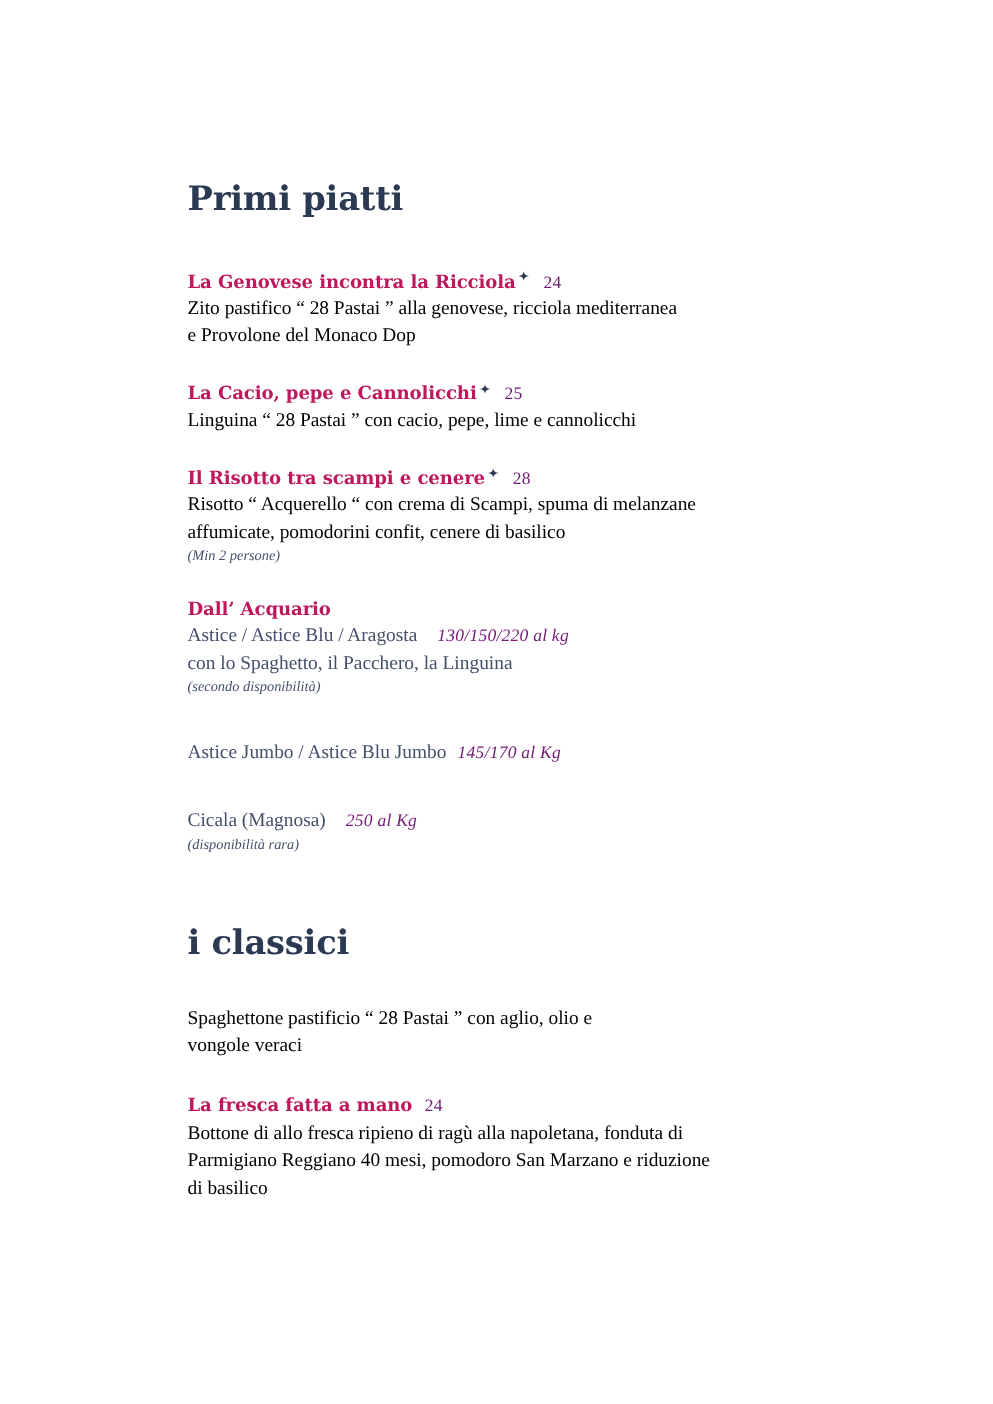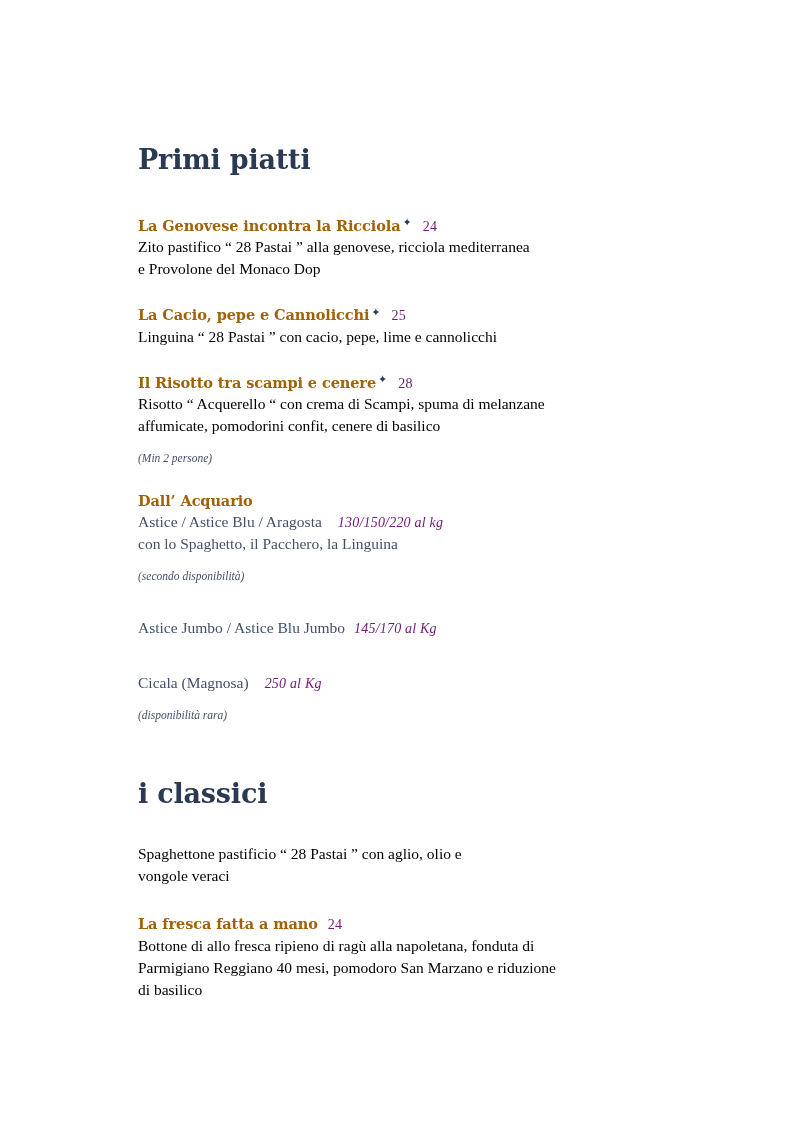--- a/index.html
+++ b/index.html
@@ -12,21 +12,21 @@
     width: 794px;
     height: 1123px;
     position: relative;
     font-family: "Liberation Serif", "DejaVu Serif", serif;
     color: #44506a;
     -webkit-font-smoothing: antialiased;
   }
 
   .page {
     position: absolute;
-    left: 138px;
+    left: 150px;
     top: 0;
     width: 560px;
   }
 
   
   .section-heading {
     font-family: "DejaVu Serif", "Liberation Serif", serif;
     font-weight: bold;
     font-size: 27px;
     line-height: 1;
@@ -44,21 +44,21 @@
   .dish-head {
     font-size: 15.5px;
     line-height: 1.38;
     color: #2b3a52;
     white-space: nowrap;
   }
   .dish-name {
     font-family: "DejaVu Serif", "Liberation Serif", serif;
     font-weight: bold;
     font-size: 14.5px;
-    color: #a16207;
+    color: #be185d;
     letter-spacing: -0.1px;
   }
   .marker {
     font-size: 11px;
     vertical-align: 0.42em;
     margin-left: 2px;
     color: #2b3a52;
     line-height: 0;
   }
   .price {
@@ -78,21 +78,21 @@
     font-size: 15.5px;
     line-height: 1.42;
     color: #000000;
     max-width: 545px;
   }
   .dish-note {
     font-style: italic;
     font-size: 11.5px;
     line-height: 1.3;
     color: #44506a;
-    margin-top: 14px;
+    margin-top: 1px;
   }
 
   
   .plain-line {
     font-size: 15.5px;
     line-height: 1.42;
     color: #44506a;
     white-space: nowrap;
   }
   .gap-line { margin-top: 33px; }

